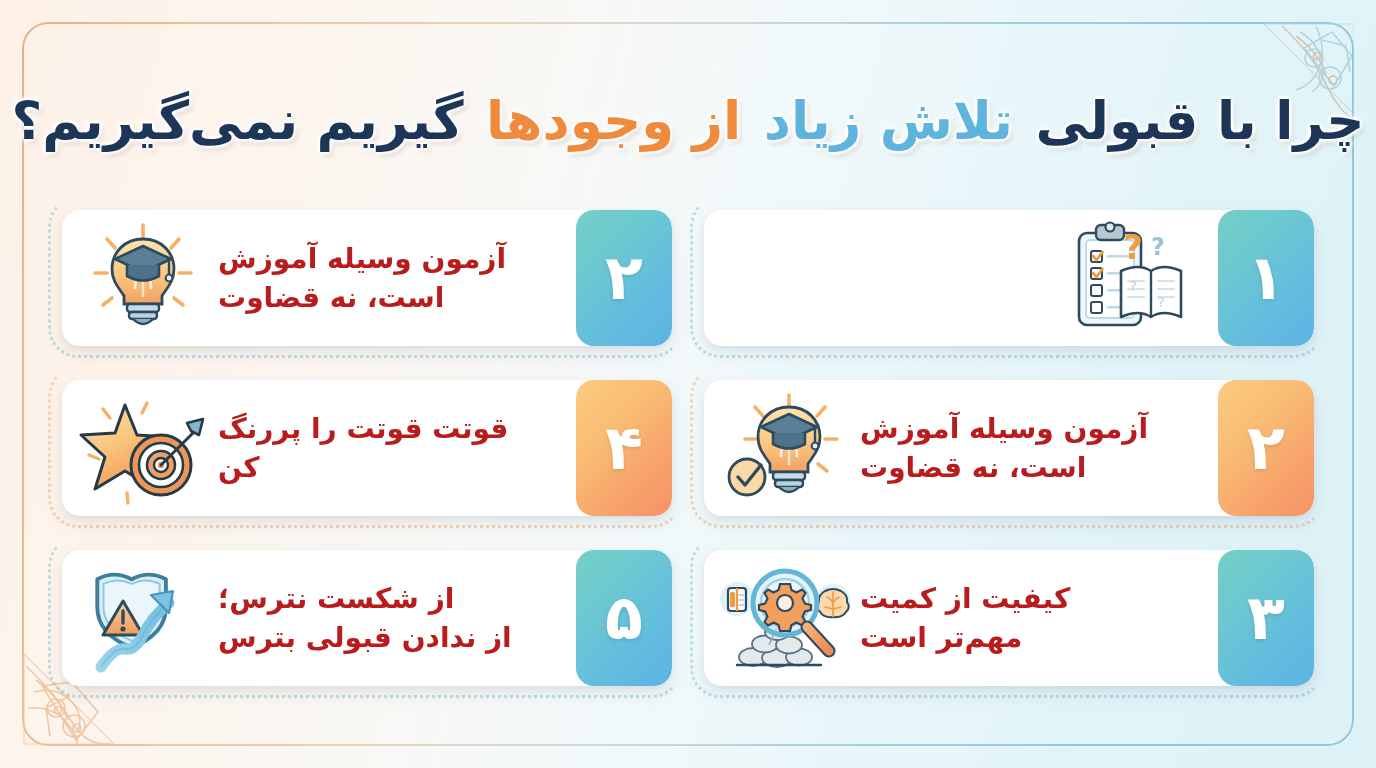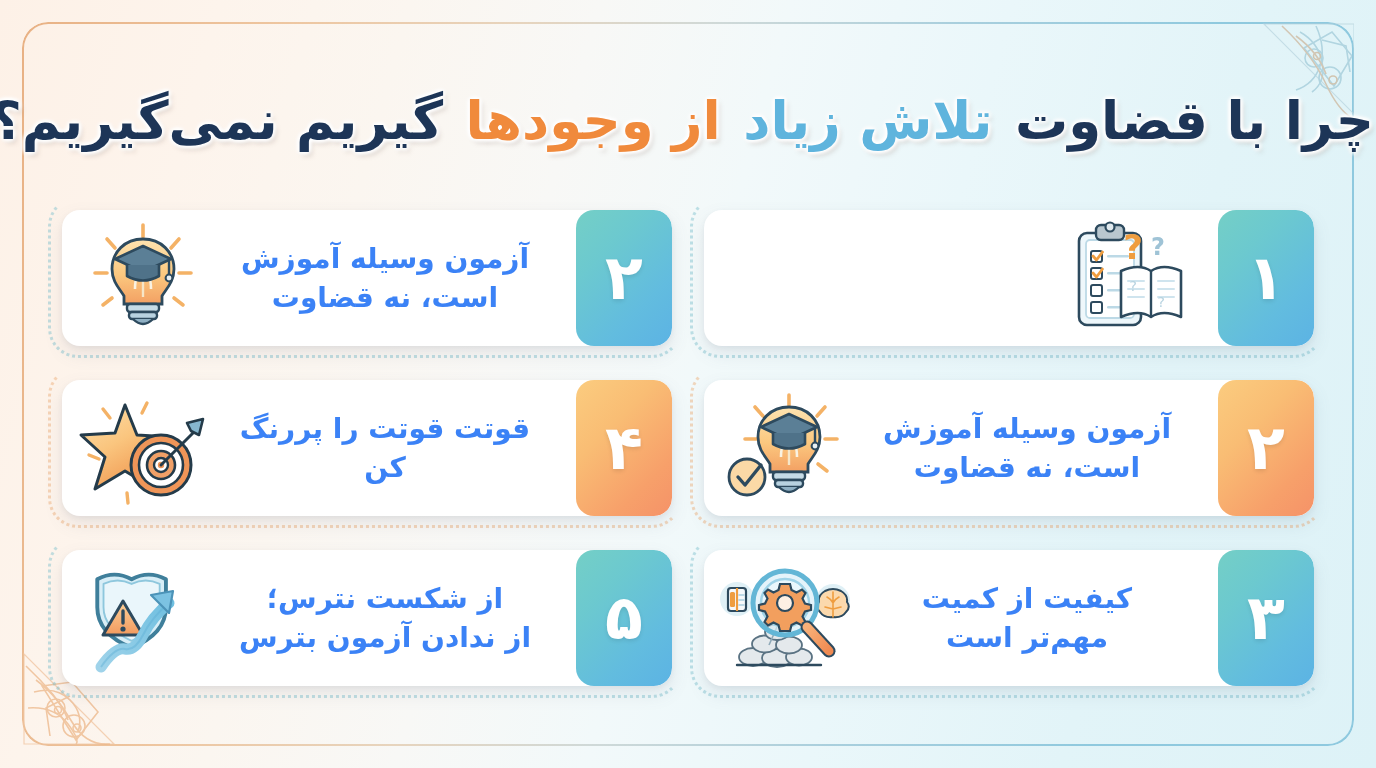--- a/index.html
+++ b/index.html
@@ -153,25 +153,25 @@
     flex: 1 1 auto;
     display: flex;
     flex-direction: row;
     align-items: center;
     padding: 0 8px 0 6px;
     min-width: 0;
   }
 
   .card-text {
     flex: 1 1 auto;
-    color: #3b82f6;
+    color: #b91c1c;
     font-size: 28px;
     font-weight: 800;
     line-height: 1.40;
-    text-align: center;
+    text-align: left;
     padding-right: 16px;
     letter-spacing: -.2px;
     white-space: pre-line;
   }
 
   .card-icon {
     flex: 0 0 150px;
     height: 124px;
     display: flex;
     align-items: center;
@@ -213,21 +213,21 @@
       <path d="M28 140 l-4 -28 l24 -12"></path>
       <circle cx="36" cy="114" r="3.5"></circle>
       <circle cx="55" cy="132" r="4"></circle>
       <path d="M4 70 q30 28 46 56 q14 24 38 22"></path>
       <path d="M14 84 q24 18 32 40"></path>
     </g>
   </svg>
 
   <div class="title-wrap">
     <h1 class="title">
-      <span class="t-navy">چرا با قضاوت</span>
+      <span class="t-navy">چرا با قبولی</span>
       <span class="t-lblue">تلاش زیاد</span>
       <span class="t-orange">از وجود‌ها</span>
       <span class="t-navy">گیریم نمی‌گیریم؟</span>
     </h1>
   </div>
 
   <div class="grid">
 
     <div class="card-slot">
       <div class="card-deco"></div>
@@ -463,21 +463,21 @@
     </div>
 
     <div class="card-slot">
       <div class="card-deco"></div>
       <div class="card">
         <div class="num-panel teal">
           <span class="num">۵</span>
         </div>
         <div class="card-body">
           <div class="card-text">از شکست نترس؛
-از ندادن آزمون بترس</div>
+از ندادن قبولی بترس</div>
           <div class="card-icon">
             <svg viewBox="0 0 132 118">
               <defs>
                 <linearGradient id="arrowG" x1="0" y1="1" x2="1" y2="0">
                   <stop offset="0%" stop-color="#9fd3ea"></stop>
                   <stop offset="100%" stop-color="#6fbfe0"></stop>
                 </linearGradient>
                 <linearGradient id="triG" x1="0" y1="0" x2="0" y2="1">
                   <stop offset="0%" stop-color="#fcd19a"></stop>
                   <stop offset="100%" stop-color="#f29a5e"></stop>

